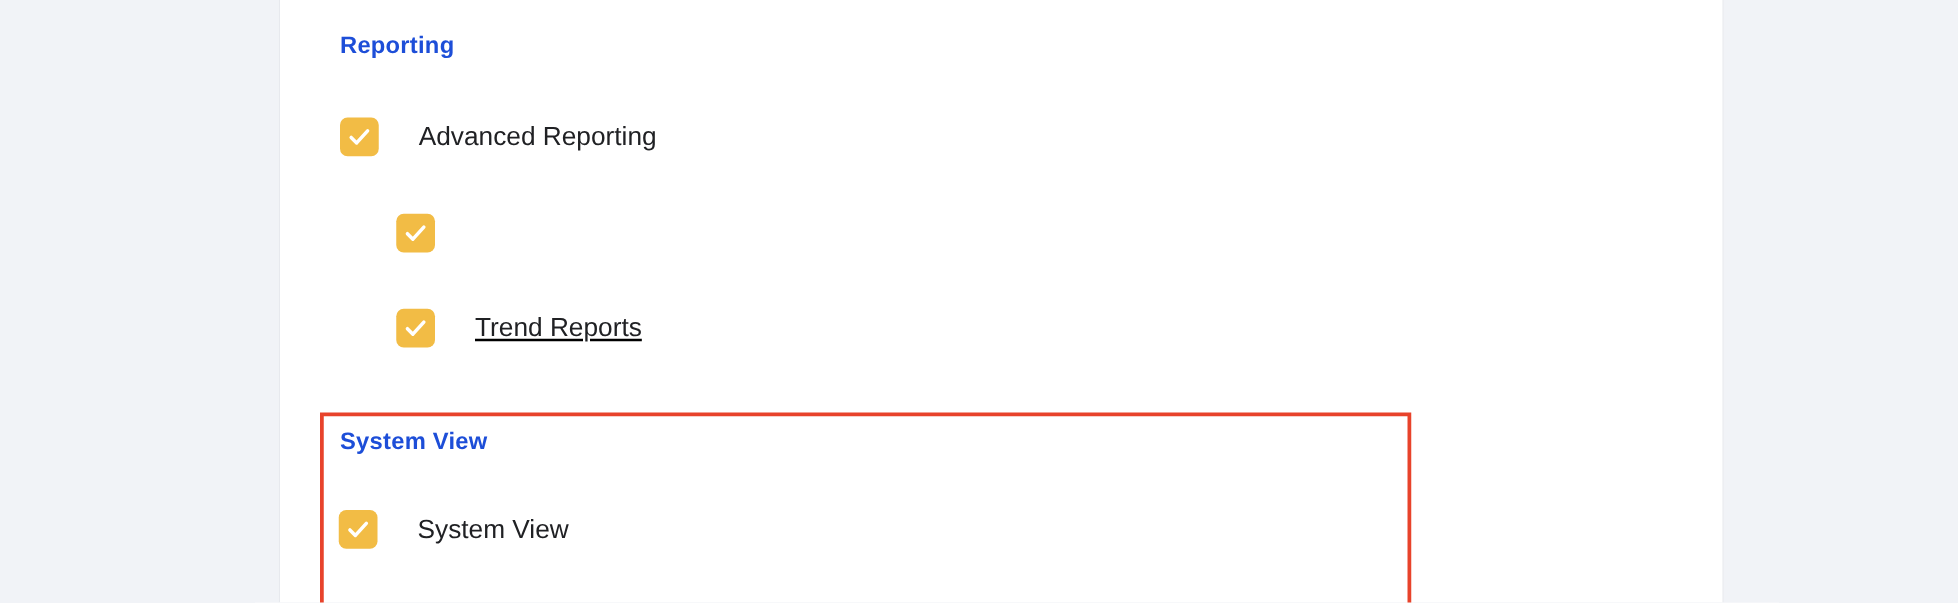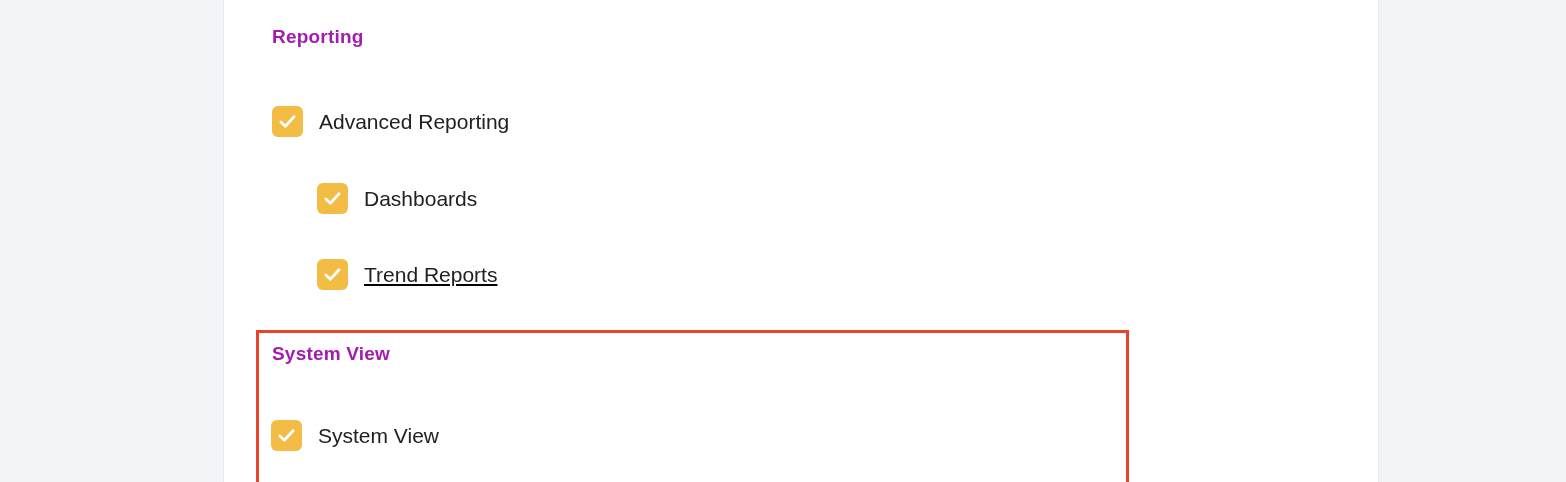--- a/index.html
+++ b/index.html
@@ -15,33 +15,32 @@
     left: 223px; top: 0;
     width: 1156px; height: 482px;
     background: #FFFFFF;
     border-left: 1px solid #E7E9EE;
     border-right: 1px solid #E7E9EE;
   }
   .section-title {
     position: absolute;
     font-size: 19px;
     font-weight: 700;
-    color: #a21caf;
+    color: #1d4ed8;
     letter-spacing: 0.2px;
     line-height: 22px;
     white-space: nowrap;
   }
   .checkbox-row {
     position: absolute;
     display: flex;
     align-items: center;
-    gap: 16px;
+    gap: 32px;
     height: 31px;
     cursor: pointer;
-    margin-top: 12px;
   }
   .checkbox {
     width: 31px; height: 31px;
     flex: 0 0 31px;
     border-radius: 6px;
     background: #F2BC45;
     display: flex;
     align-items: center;
     justify-content: center;
   }
@@ -88,21 +87,20 @@
     </div>
 
     <div class="checkbox-row" id="row-dashboards">
       <span class="checkbox">
         <span>
           <svg width="21" height="21" viewBox="0 0 24 24">
             <polyline points="4.5,12.5 9.5,17.5 19.5,6.5" fill="none" stroke="#FFFFFF" stroke-width="3.2" stroke-linecap="round" stroke-linejoin="round"></polyline>
           </svg>
         </span>
       </span>
-      <span class="checkbox-label">Dashboards</span>
     </div>
 
     <div class="checkbox-row" id="row-trend">
       <span class="checkbox">
         <span>
           <svg width="21" height="21" viewBox="0 0 24 24">
             <polyline points="4.5,12.5 9.5,17.5 19.5,6.5" fill="none" stroke="#FFFFFF" stroke-width="3.2" stroke-linecap="round" stroke-linejoin="round"></polyline>
           </svg>
         </span>
       </span>

